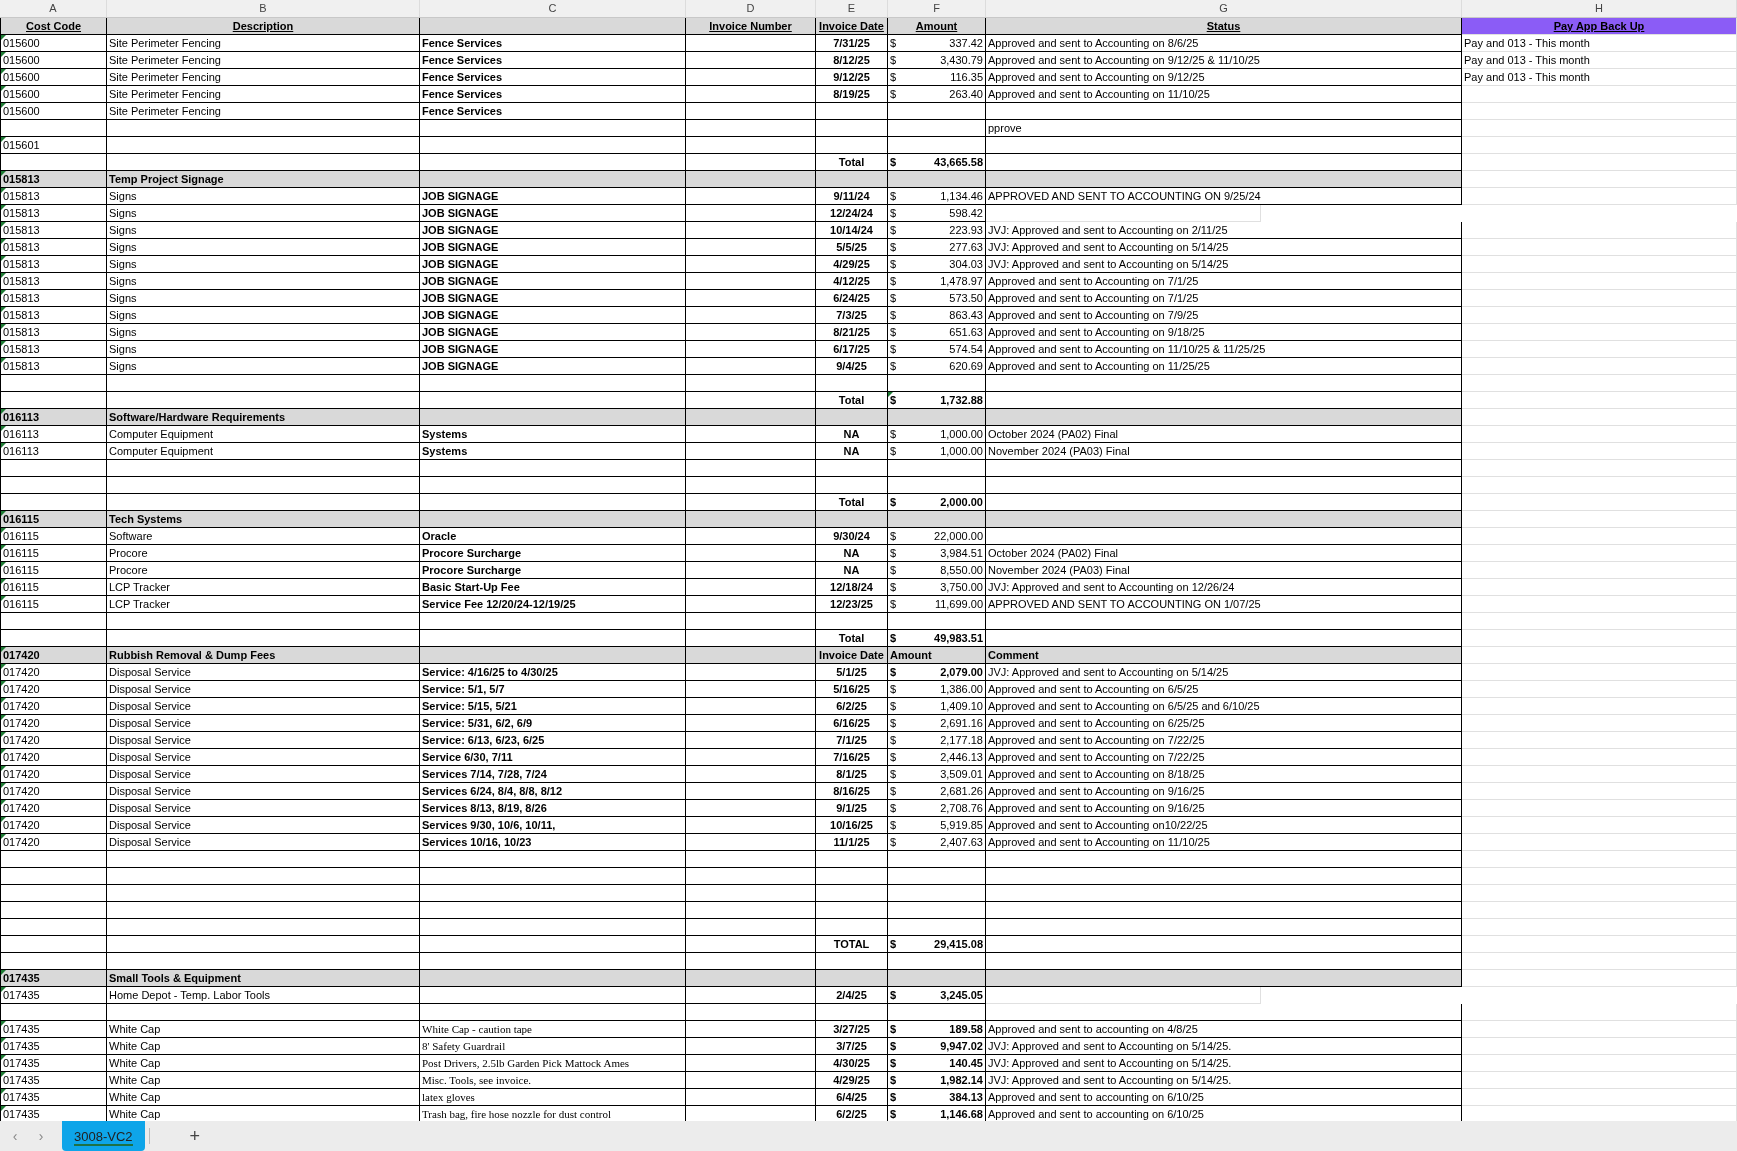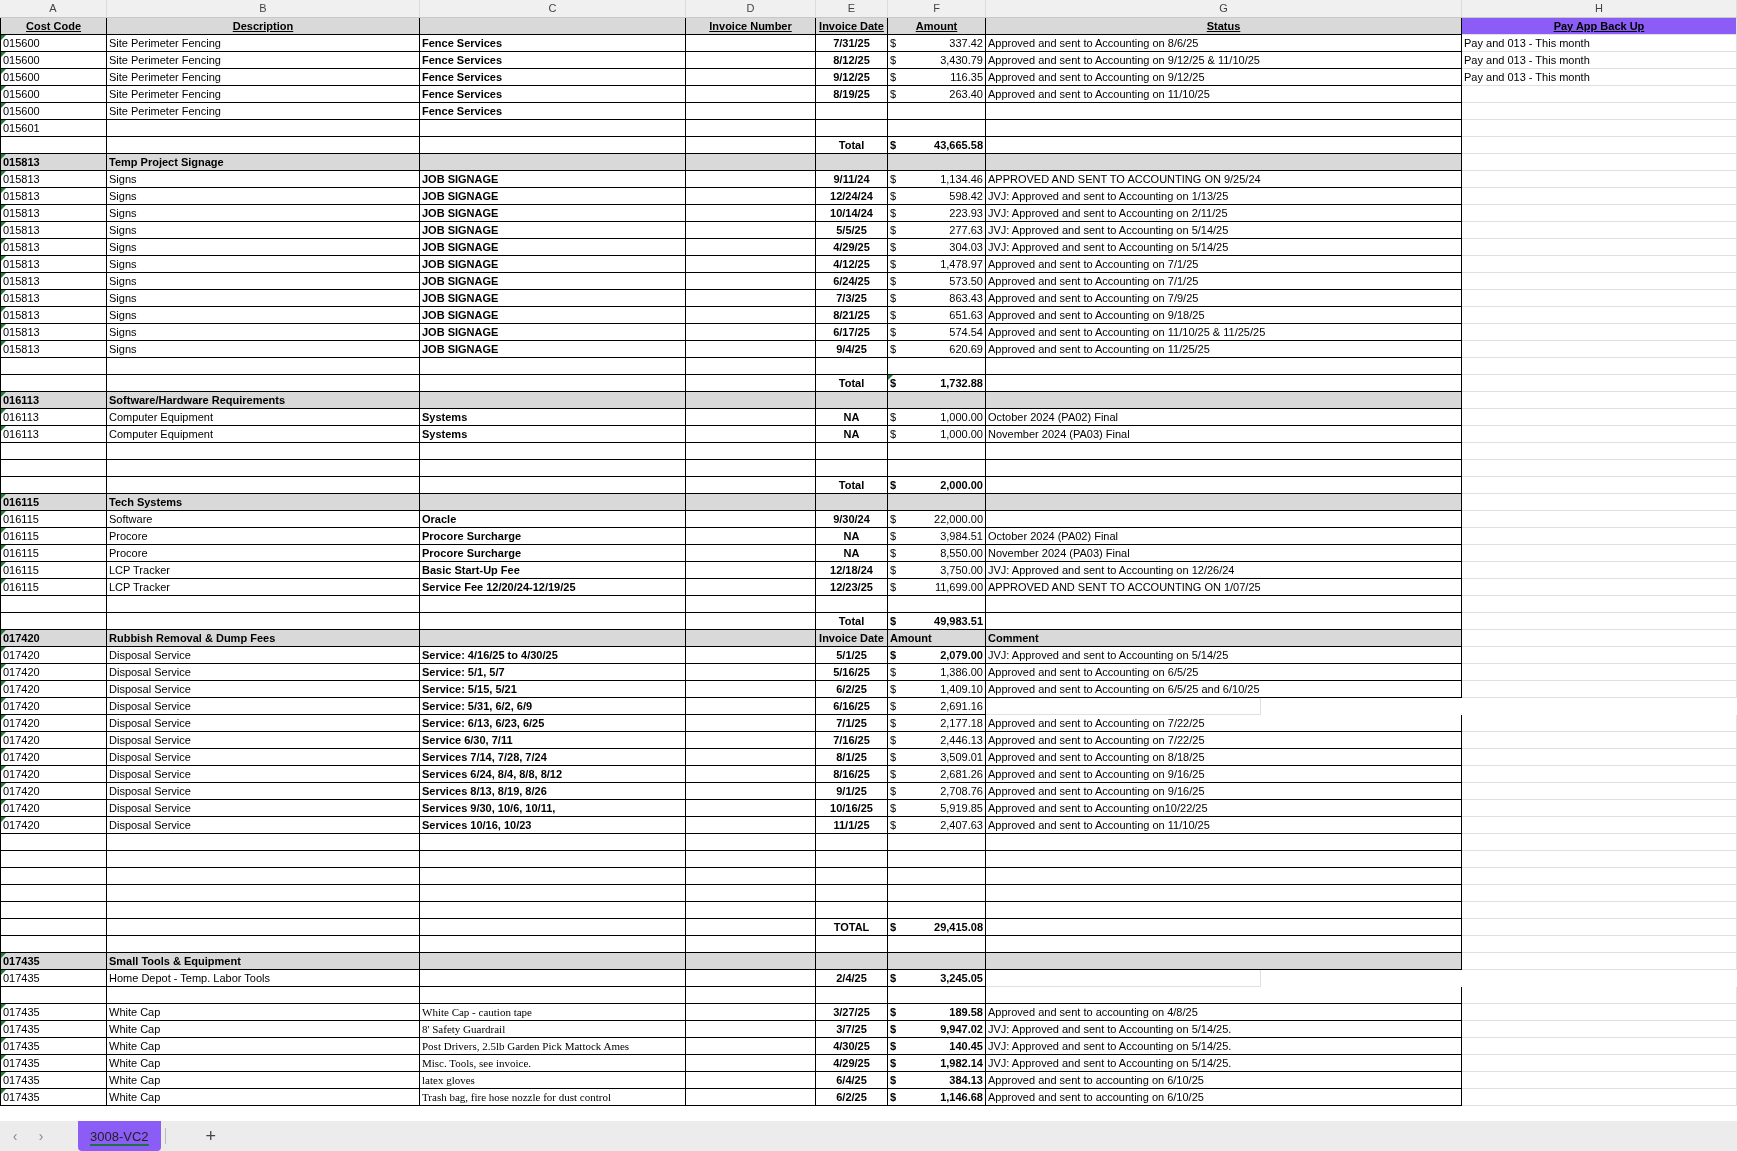--- a/index.html
+++ b/index.html
@@ -38,21 +38,21 @@
   .tri::before {
     content: ""; position: absolute; left: 0; top: 0;
     border-top: 5px solid #1e7b34; border-right: 5px solid transparent;
   }
   .tabbar {
     position: absolute; left: 0; top: 1121px; width: 1737px; height: 30px;
     background: #ececec; display: flex; align-items: center;
   }
   .navbtn { width: 26px; text-align: center; color: #888; font-size: 14px; cursor: pointer; }
   .tab {
-    margin-left: 24px; background: #8b5cf6; height: 30px; padding: 0 12px;
+    margin-left: 8px; background: #0ea5e9; height: 30px; padding: 0 12px;
     display: flex; align-items: center; position: relative; font-size: 13px; color: #222;
     border-radius: 0 0 4px 4px;
   }
   .tab .underline { position: absolute; left: 12px; right: 12px; bottom: 5px; height: 2px; background: #1e7145; }
   .tabsep { width: 1px; height: 16px; background: #bbb; margin-left: 4px; }
   .addtab { margin-left: 40px; font-size: 18px; color: #444; cursor: pointer; }
 </style>
 </head>
 <body>
 
@@ -139,20 +139,33 @@
         <div class="cell c-d"></div>
         <div class="cell c-e"></div>
         <div class="cell c-f">
           <span></span>
           <span class="amt"></span>
         </div>
         <div class="cell c-g"></div>
         <div class="cell c-h h"></div>
       </div>
       <div class="row">
+        <div class="cell c-a"></div>
+        <div class="cell c-b"></div>
+        <div class="cell c-c"></div>
+        <div class="cell c-d"></div>
+        <div class="cell c-e"></div>
+        <div class="cell c-f">
+          <span></span>
+          <span class="amt"></span>
+        </div>
+        <div class="cell c-g">pprove</div>
+        <div class="cell c-h h"></div>
+      </div>
+      <div class="row">
         <div class="cell c-a tri">015601</div>
         <div class="cell c-b"></div>
         <div class="cell c-c"></div>
         <div class="cell c-d"></div>
         <div class="cell c-e"></div>
         <div class="cell c-f">
           <span></span>
           <span class="amt"></span>
         </div>
         <div class="cell c-g"></div>
@@ -200,21 +213,20 @@
       <div class="row">
         <div class="cell c-a tri">015813</div>
         <div class="cell c-b">Signs</div>
         <div class="cell c-c">JOB SIGNAGE</div>
         <div class="cell c-d"></div>
         <div class="cell c-e">12/24/24</div>
         <div class="cell c-f">
           <span>$</span>
           <span class="amt">598.42</span>
         </div>
-        <div class="cell c-g">JVJ: Approved and sent to Accounting on 1/13/25</div>
         <div class="cell c-h h"></div>
       </div>
       <div class="row">
         <div class="cell c-a tri">015813</div>
         <div class="cell c-b">Signs</div>
         <div class="cell c-c">JOB SIGNAGE</div>
         <div class="cell c-d"></div>
         <div class="cell c-e">10/14/24</div>
         <div class="cell c-f">
           <span>$</span>
@@ -590,20 +602,21 @@
       <div class="row">
         <div class="cell c-a tri">017420</div>
         <div class="cell c-b">Disposal Service</div>
         <div class="cell c-c">Service: 5/31, 6/2, 6/9</div>
         <div class="cell c-d"></div>
         <div class="cell c-e">6/16/25</div>
         <div class="cell c-f">
           <span>$</span>
           <span class="amt">2,691.16</span>
         </div>
+        <div class="cell c-g">Approved and sent to Accounting on 6/25/25</div>
         <div class="cell c-h h"></div>
       </div>
       <div class="row">
         <div class="cell c-a tri">017420</div>
         <div class="cell c-b">Disposal Service</div>
         <div class="cell c-c">Service: 6/13, 6/23, 6/25</div>
         <div class="cell c-d"></div>
         <div class="cell c-e">7/1/25</div>
         <div class="cell c-f">
           <span>$</span>

